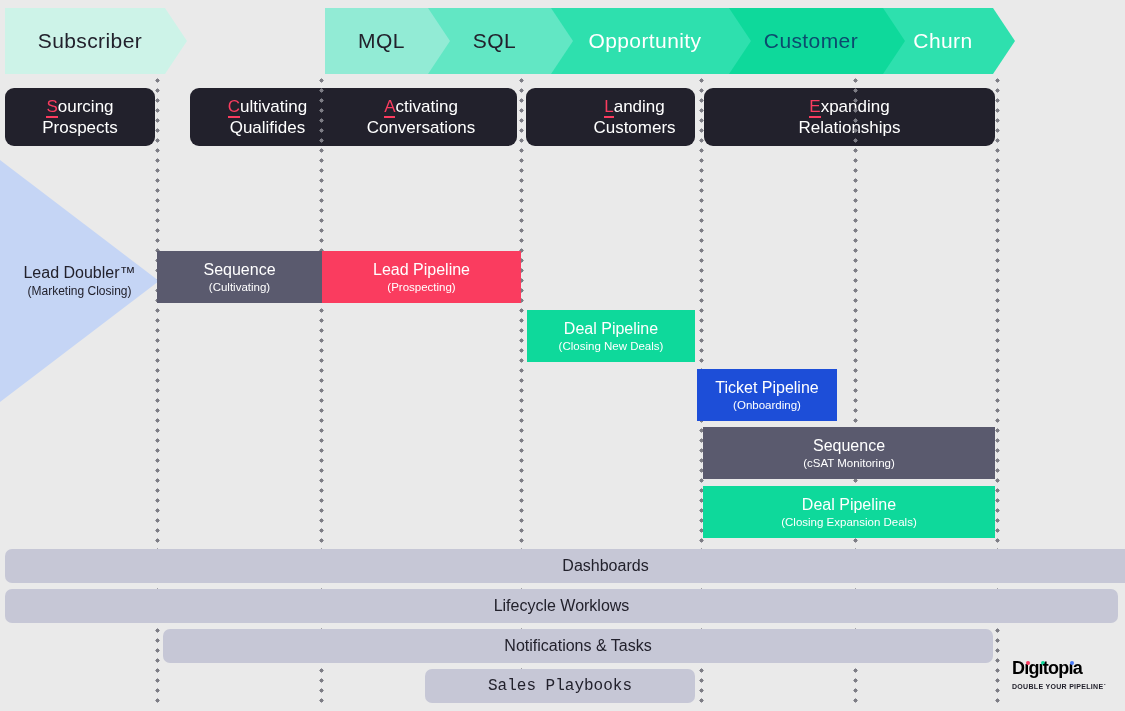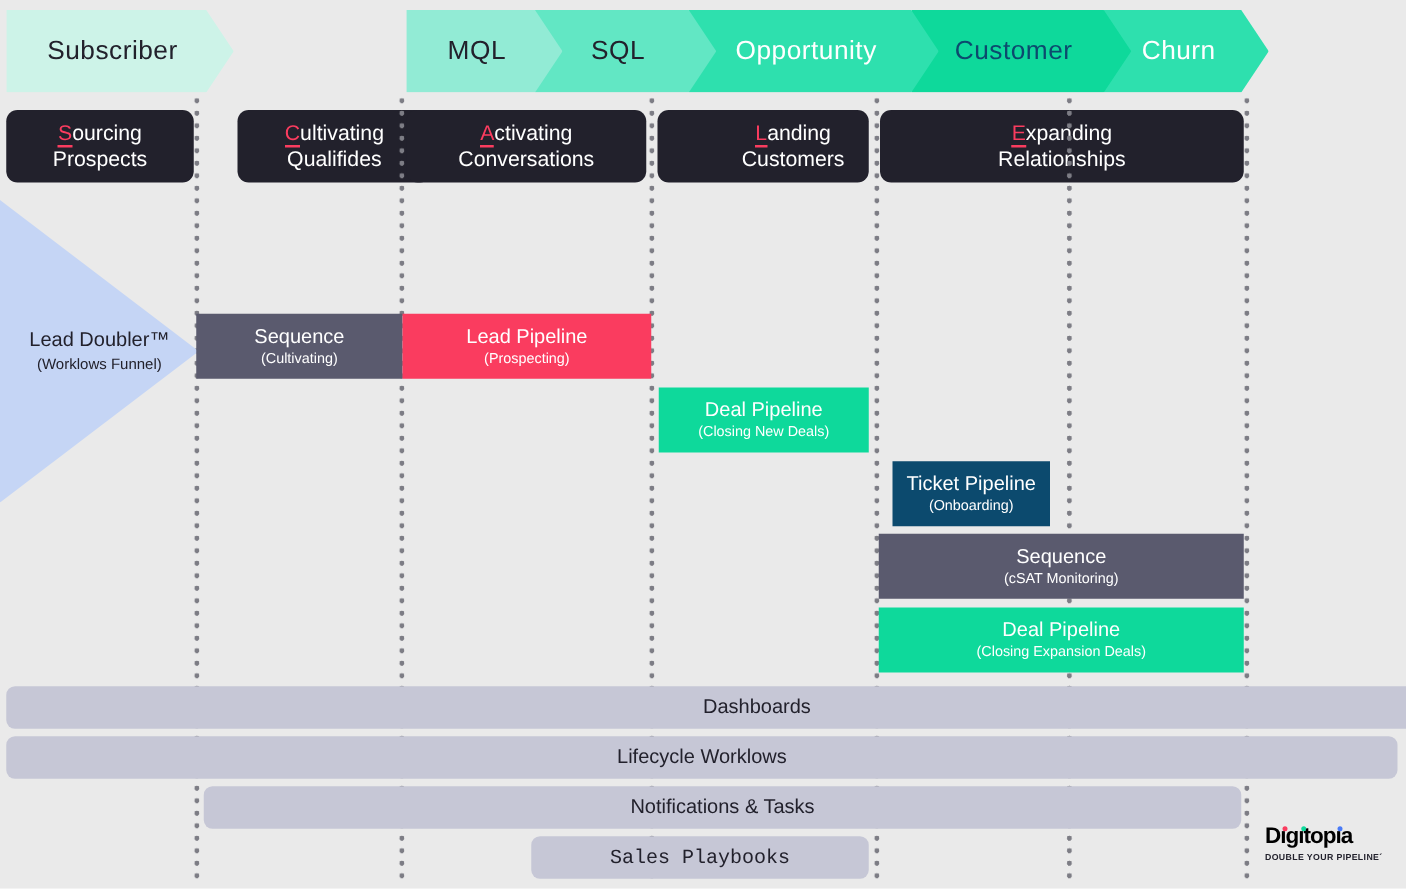--- a/index.html
+++ b/index.html
@@ -218,38 +218,38 @@
       <div class="v-dots" style="left: 519px;"></div>
       <div class="v-dots" style="left: 699px;"></div>
       <div class="v-dots" style="left: 853px;"></div>
       <div class="v-dots" style="left: 995px;"></div>
     </div>
 
   <div id="funnel">
     <div id="funnel-shape"></div>
     <div id="funnel-text">
       <div id="funnel-title">Lead Doubler™</div>
-      <div id="funnel-sub">(Worklows Funnel)</div>
+      <div id="funnel-sub">(Marketing Closing)</div>
     </div>
   </div>
 
   <div id="tool-boxes">
       <div class="tool-box" style="left: 157px; top: 251px; width: 165px; height: 52px; background: rgb(90, 90, 110);">
         <div class="tool-title">Sequence</div>
         <div class="tool-sub">(Cultivating)</div>
       </div>
       <div class="tool-box" style="left: 322px; top: 251px; width: 199px; height: 52px; background: rgb(250, 60, 95);">
         <div class="tool-title">Lead Pipeline</div>
         <div class="tool-sub">(Prospecting)</div>
       </div>
       <div class="tool-box" style="left: 527px; top: 310px; width: 168px; height: 52px; background: rgb(14, 217, 155);">
         <div class="tool-title">Deal Pipeline</div>
         <div class="tool-sub">(Closing New Deals)</div>
       </div>
-      <div class="tool-box" style="left: 714px; top: 369px; width: 126px; height: 52px; background: #0c4a6e;">
+      <div class="tool-box" style="left: 697px; top: 369px; width: 140px; height: 52px; background: #1d4ed8;">
         <div class="tool-title">Ticket Pipeline</div>
         <div class="tool-sub">(Onboarding)</div>
       </div>
       <div class="tool-box" style="left: 703px; top: 427px; width: 292px; height: 52px; background: rgb(90, 90, 110);">
         <div class="tool-title">Sequence</div>
         <div class="tool-sub">(cSAT Monitoring)</div>
       </div>
       <div class="tool-box" style="left: 703px; top: 486px; width: 292px; height: 52px; background: rgb(14, 217, 155);">
         <div class="tool-title">Deal Pipeline</div>
         <div class="tool-sub">(Closing Expansion Deals)</div>

